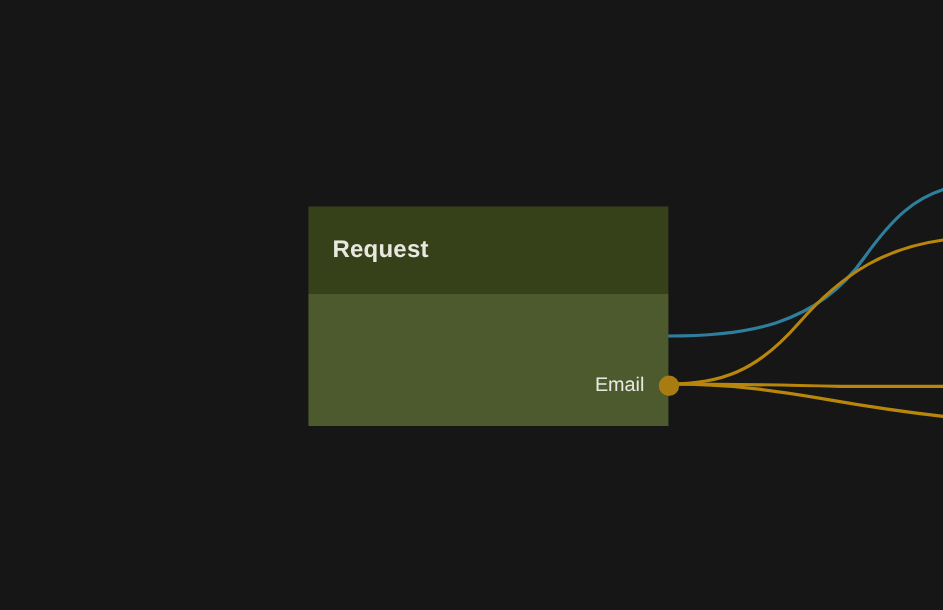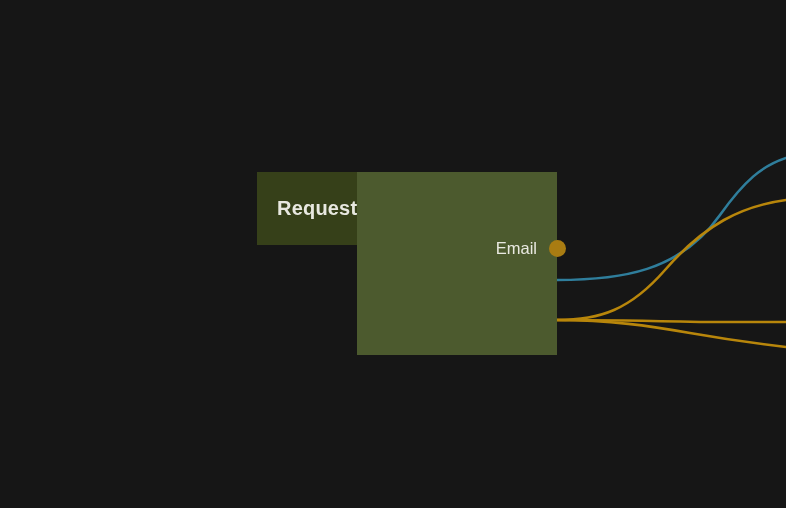--- a/index.html
+++ b/index.html
@@ -22,21 +22,21 @@
     height: 508px;
     pointer-events: none;
   }
   .node {
     position: absolute;
     left: 257px;
     top: 172px;
     width: 300px;
     height: 183px;
     display: flex;
-    flex-direction: row;
+    flex-direction: column;
     box-sizing: border-box;
   }
   .node-header {
     height: 73px;
     background: #364019;
     display: flex;
     align-items: center;
     padding-left: 20px;
     box-sizing: border-box;
   }

